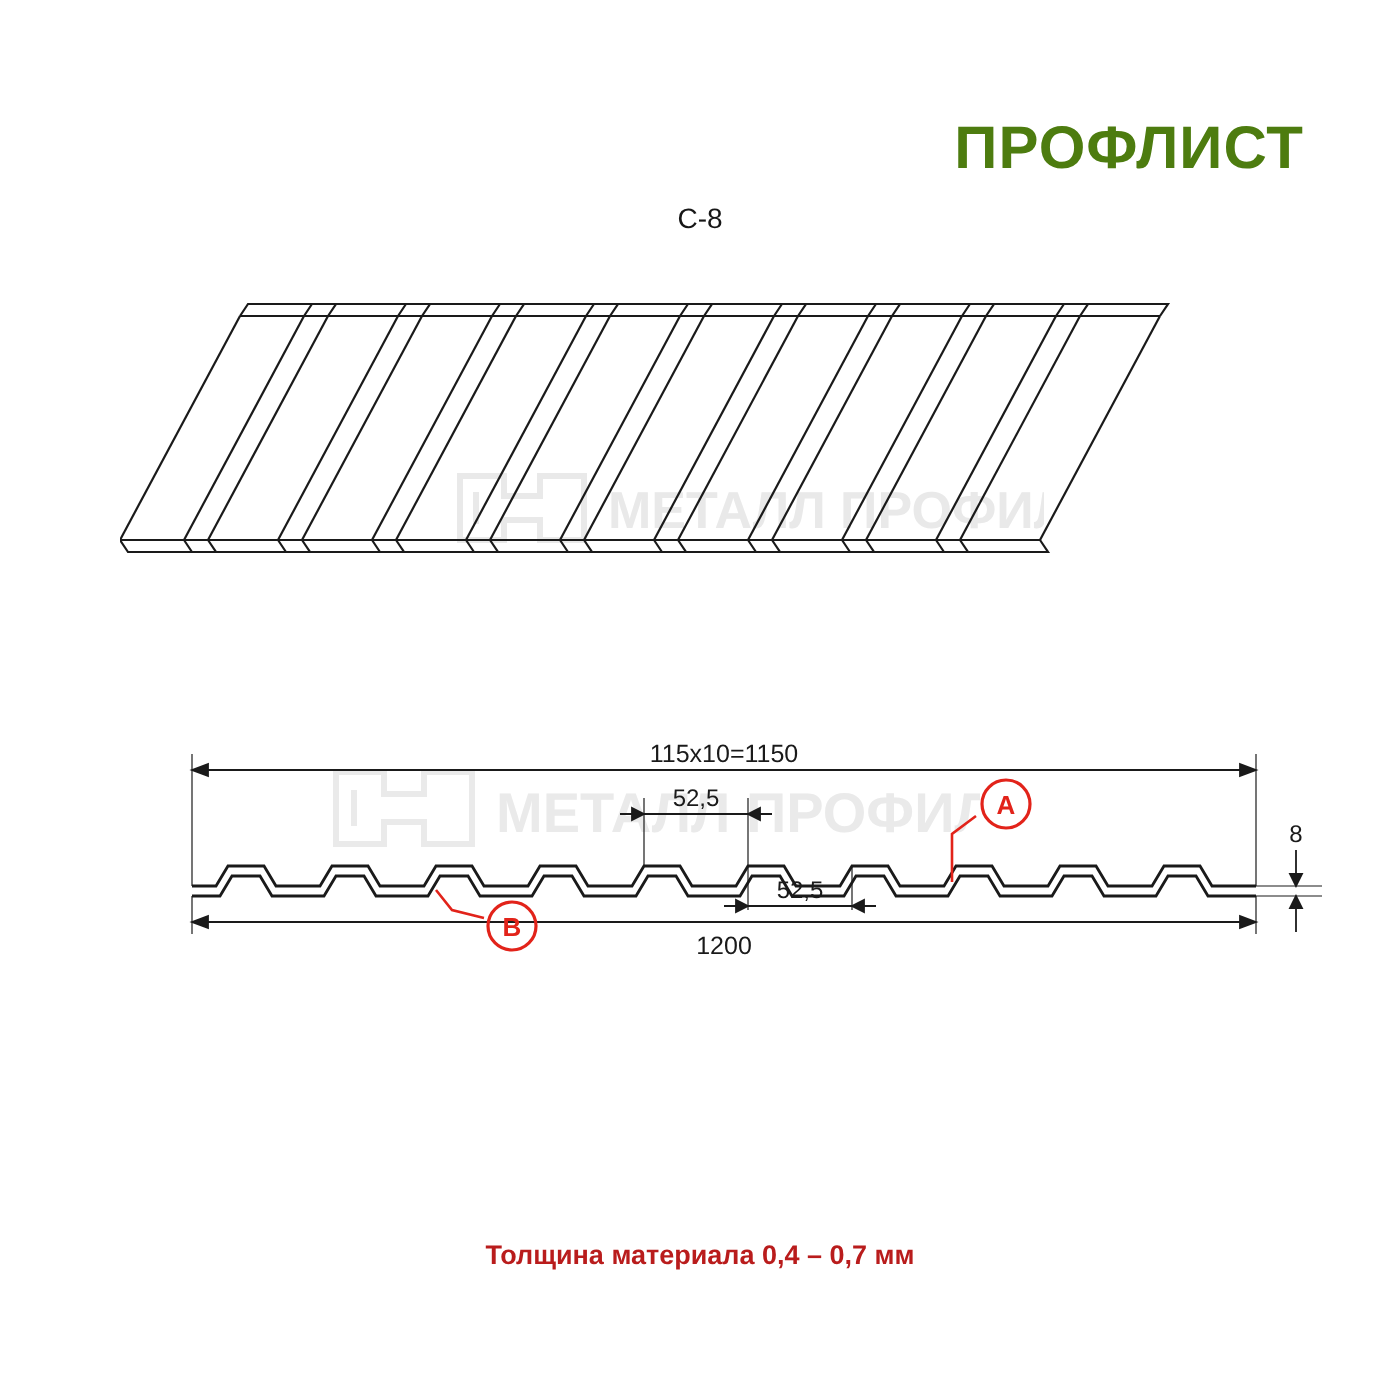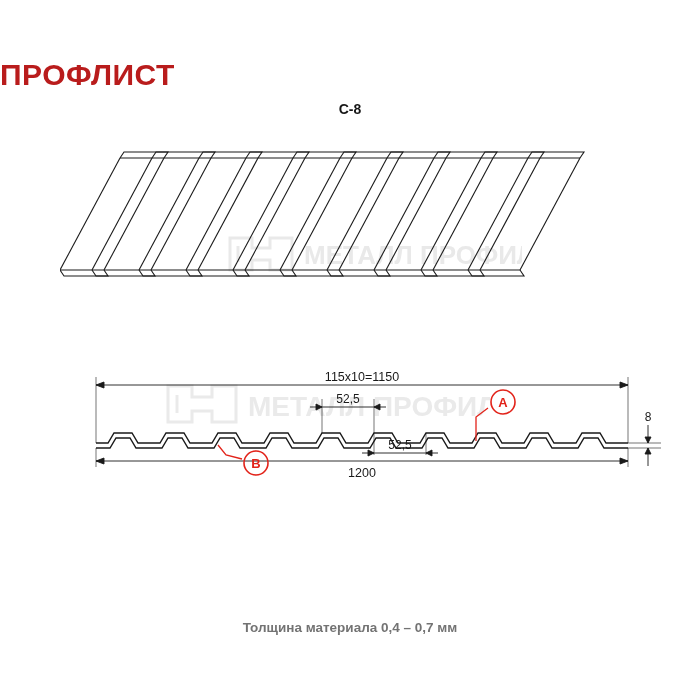--- a/index.html
+++ b/index.html
@@ -18,45 +18,45 @@
   .page {
     position: relative;
     width: 700px;
     height: 700px;
   }
   .title {
     position: absolute;
     top: 58px;
     left: 0;
     width: 652px;
-    text-align: left;
+    text-align: right;
     font-size: 30px;
     font-weight: bold;
     letter-spacing: 0.5px;
-    color: #b91c1c;
+    color: #4d7c0f;
   }
   .subtitle {
     position: absolute;
     top: 101px;
     left: 0;
     width: 700px;
     text-align: center;
     font-size: 14px;
-    font-weight: bold;
+    font-weight: normal;
     color: #161616;
   }
   .footer-note {
     position: absolute;
     top: 620px;
     left: 0;
     width: 700px;
     text-align: center;
     font-size: 13.5px;
     font-weight: bold;
-    color: #737373;
+    color: #b91c1c;
   }
   .iso-view {
     position: absolute;
     top: 140px;
     left: 60px;
   }
   .section-view {
     position: absolute;
     top: 355px;
     left: 76px;

